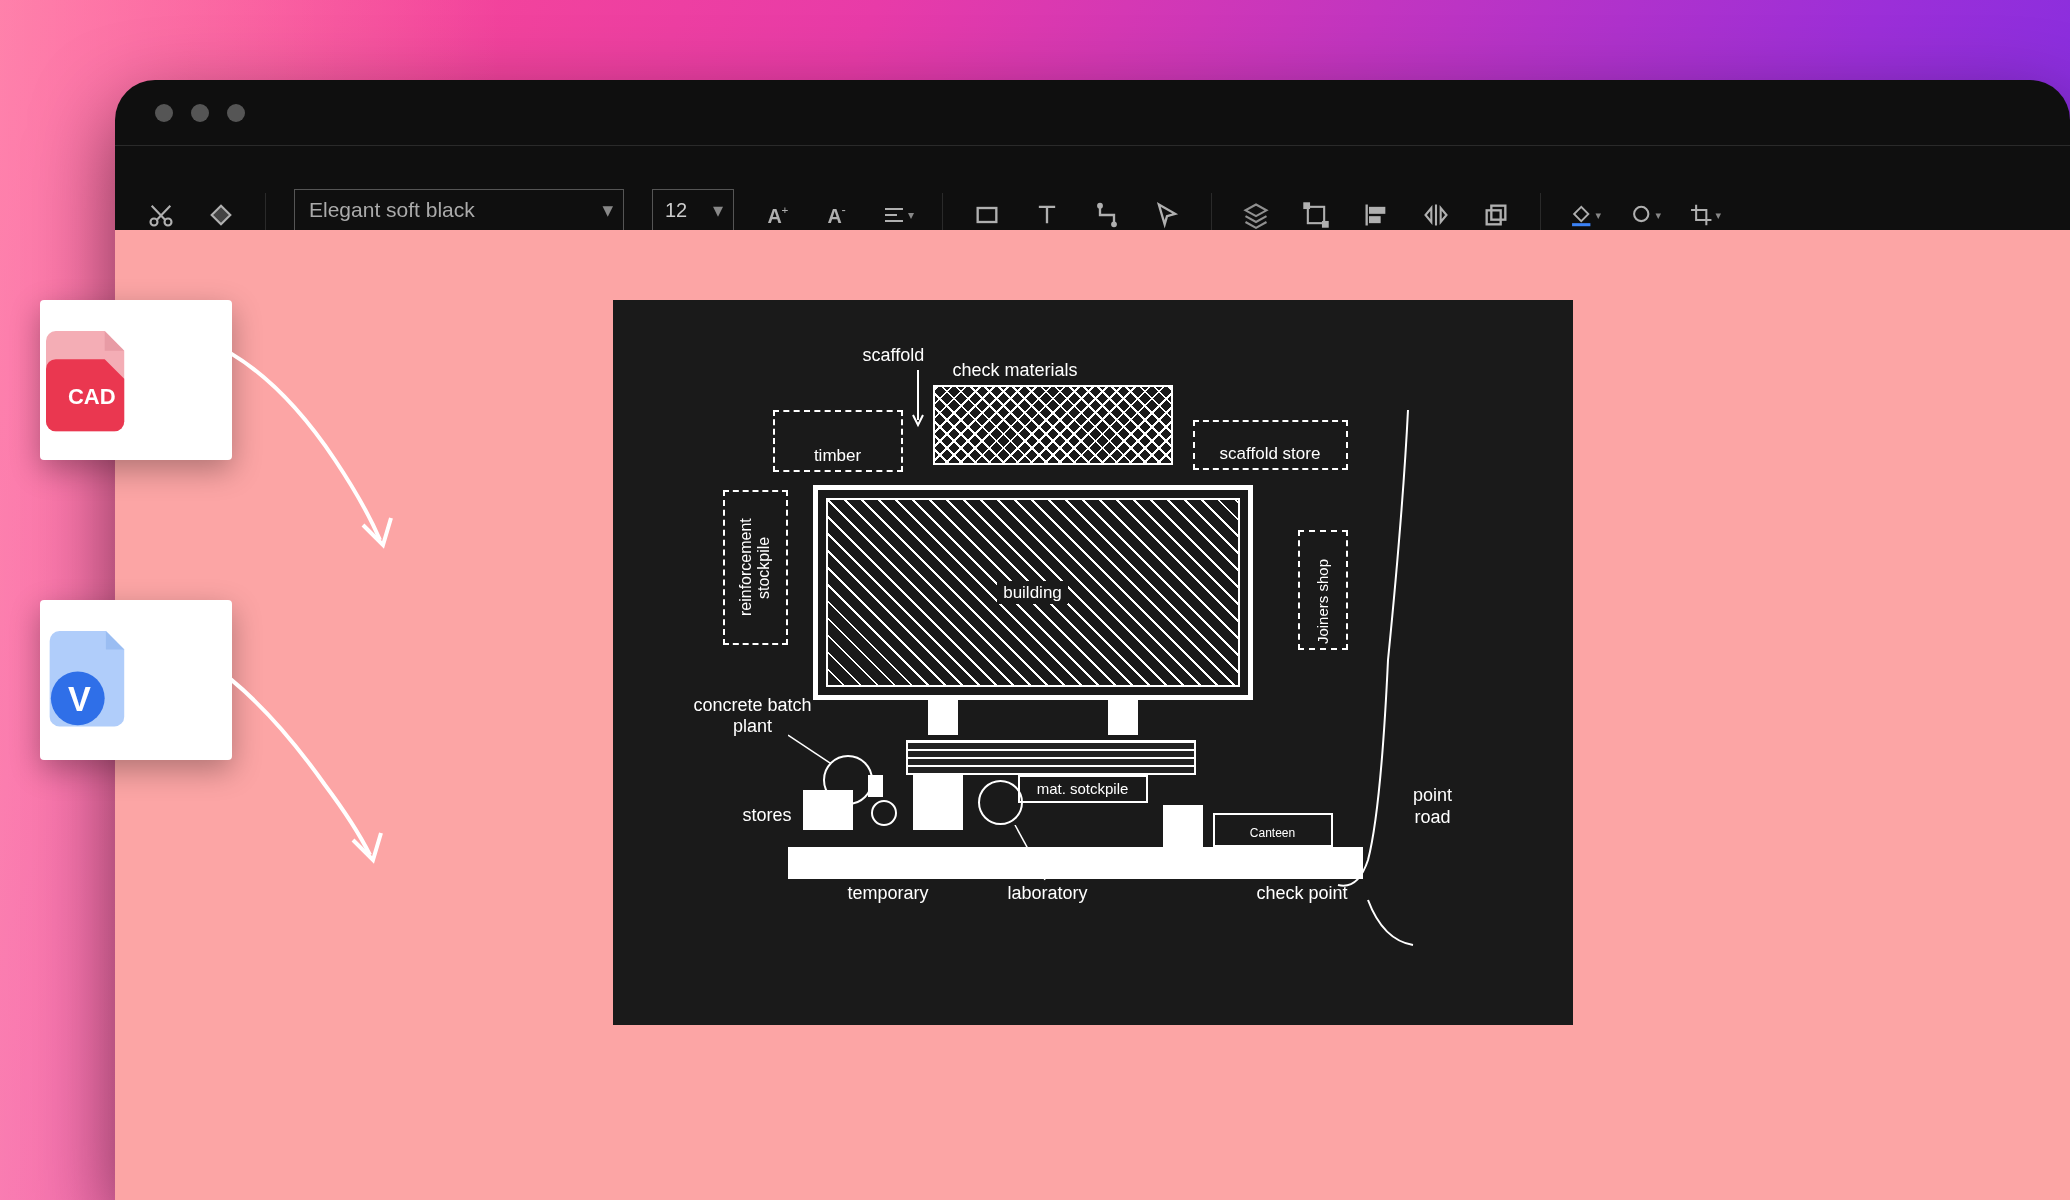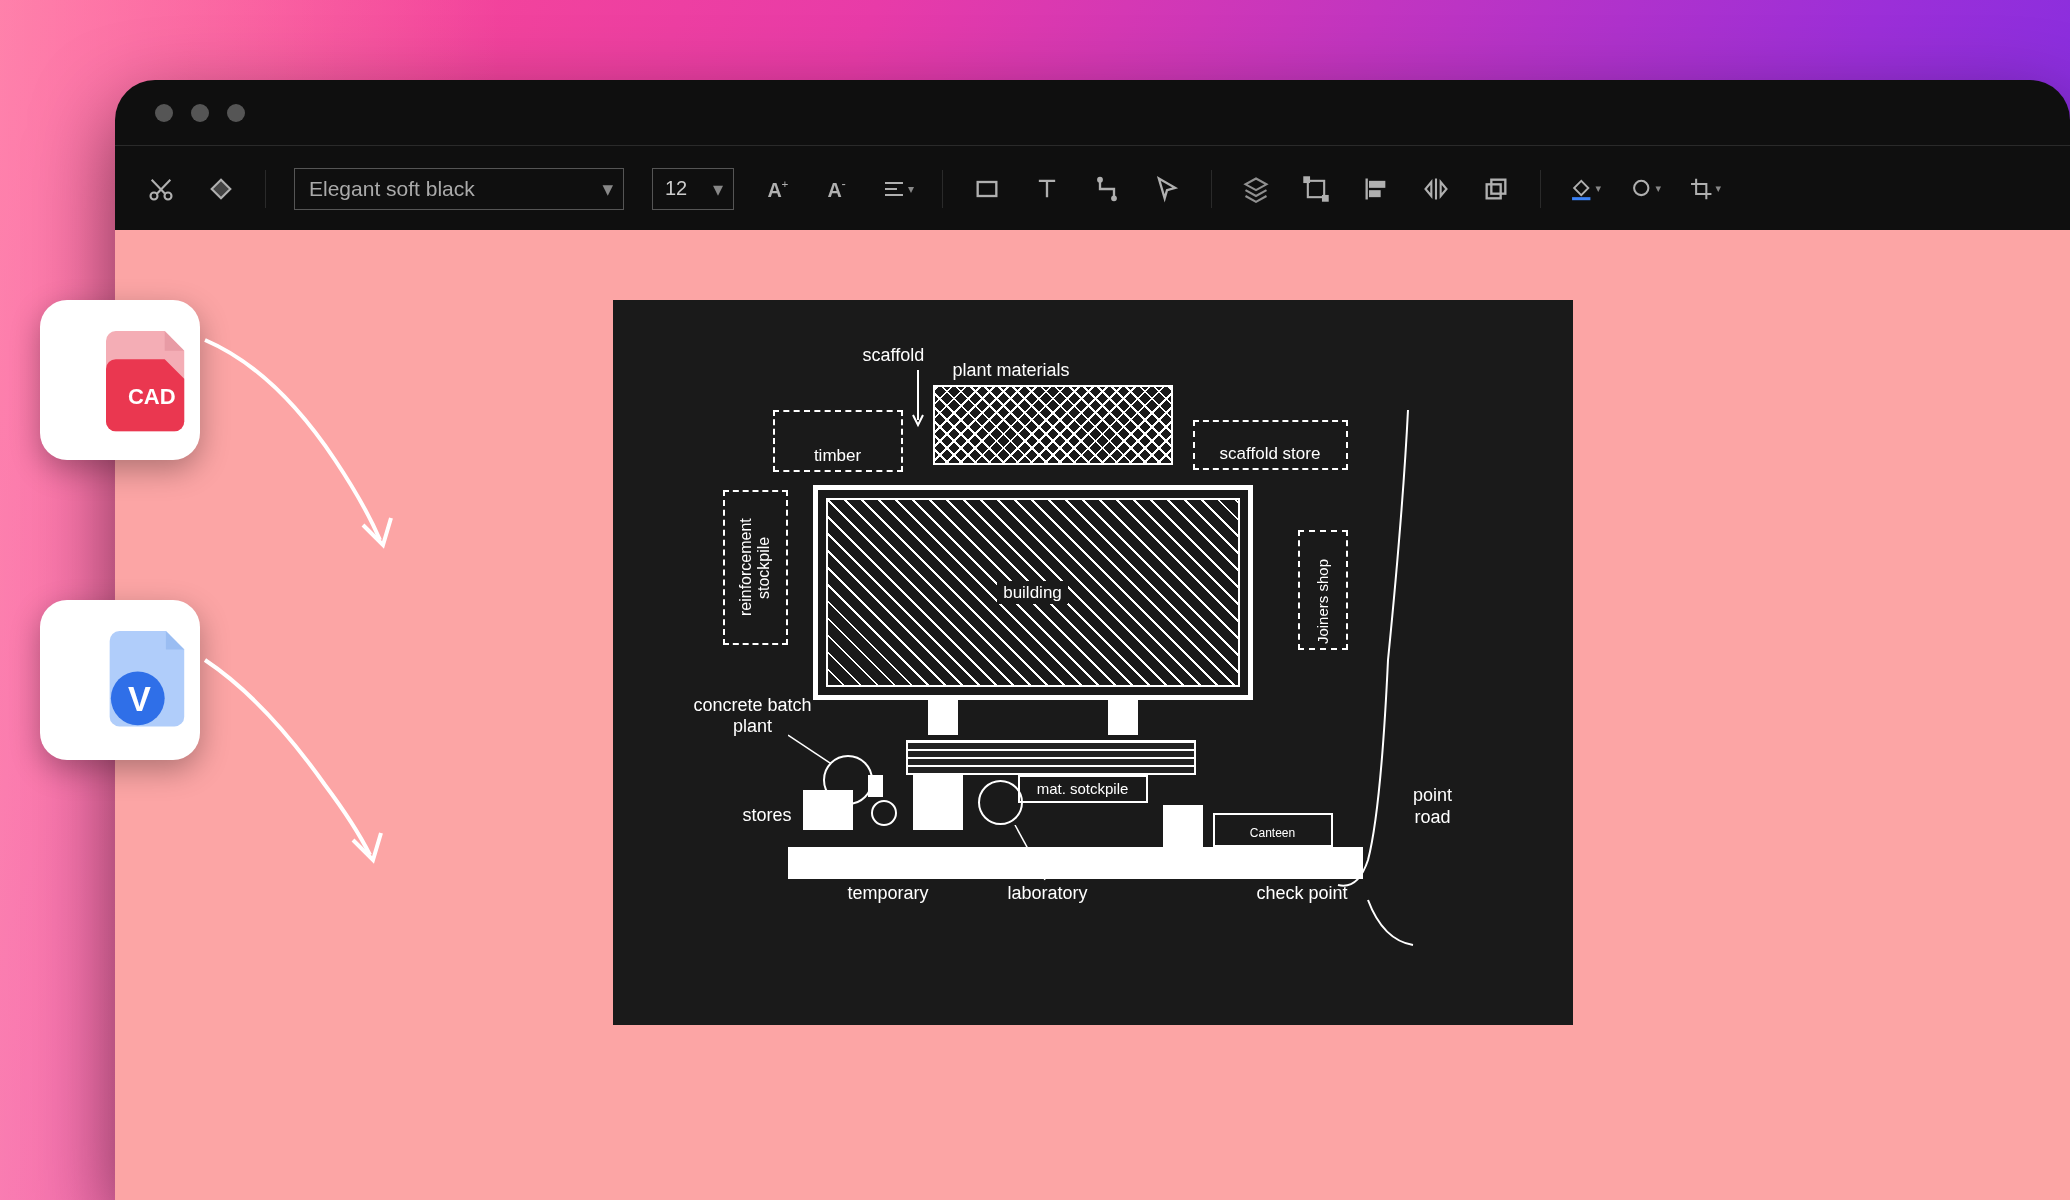--- a/index.html
+++ b/index.html
@@ -39,21 +39,21 @@
   background: #555;
 }
 .divider-h {
   height: 1px;
   background: #2a2a2a;
   margin: 0;
 }
 .toolbar {
   height: 85px;
   display: flex;
-  align-items: center;
+  align-items: flex-end;
   padding: 0 30px;
   gap: 28px;
 }
 .tool-icon {
   width: 32px; height: 32px;
   display: flex;
   align-items: center;
   justify-content: center;
   color: #b0b0b0;
   cursor: pointer;
@@ -106,27 +106,27 @@
 .diagram-canvas {
   width: 960px;
   height: 725px;
   background: #1a1a1a;
   position: relative;
   color: #fff;
   font-size: 17px;
 }
 .file-card {
   position: absolute;
-  width: 160px;
+  width: 192px;
   height: 160px;
   background: #fff;
-  border-radius: 27px;
+  border-radius: 4px;
   display: flex;
   align-items: center;
-  justify-content: flex-end;
+  justify-content: flex-start;
   box-shadow: 0 10px 30px rgba(0,0,0,0.3);
 }
 .file-card.cad { left: 40px; top: 300px; }
 .file-card.v { left: 40px; top: 600px; }
 .arrow-curve {
   position: absolute;
   pointer-events: none;
 }
 
 .box {
@@ -300,21 +300,21 @@
 
   <div class="canvas-area">
     <div class="diagram-canvas">
 
       <div class="label" style="left:250px;top:45px">scaffold</div>
       <svg style="position:absolute;left:295px;top:70px" width="20" height="60">
         <line x1="10" y1="0" x2="10" y2="50" stroke="#fff" stroke-width="2"></line>
         <path d="M5 45 L10 55 L15 45" fill="none" stroke="#fff" stroke-width="2"></path>
       </svg>
 
-      <div class="label" style="left:340px;top:60px">plant materials</div>
+      <div class="label" style="left:340px;top:60px">check materials</div>
 
       <div class="box crosshatched" style="left:320px;top:85px;width:240px;height:80px"></div>
 
       <div class="box dashed" style="left:160px;top:110px;width:130px;height:62px">
         <span>timber</span>
       </div>
 
       <div class="box dashed" style="left:580px;top:120px;width:155px;height:50px">
         <span>scaffold store</span>
       </div>

